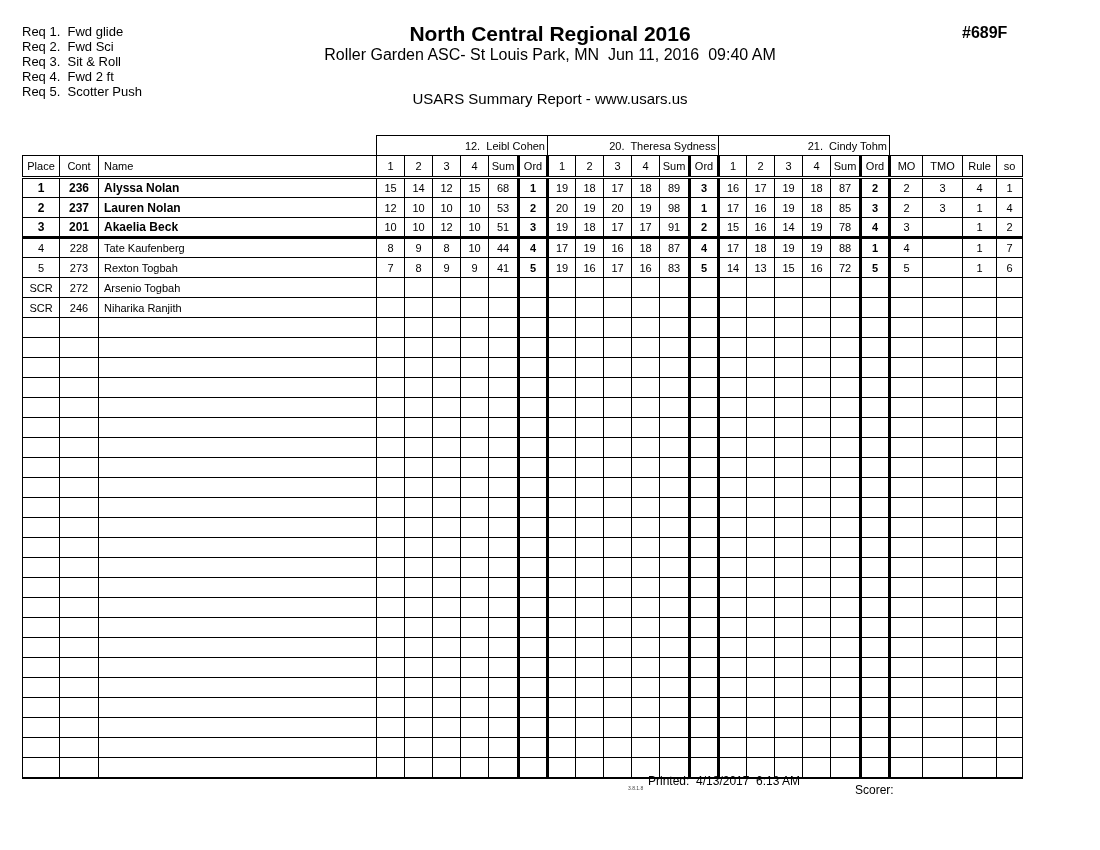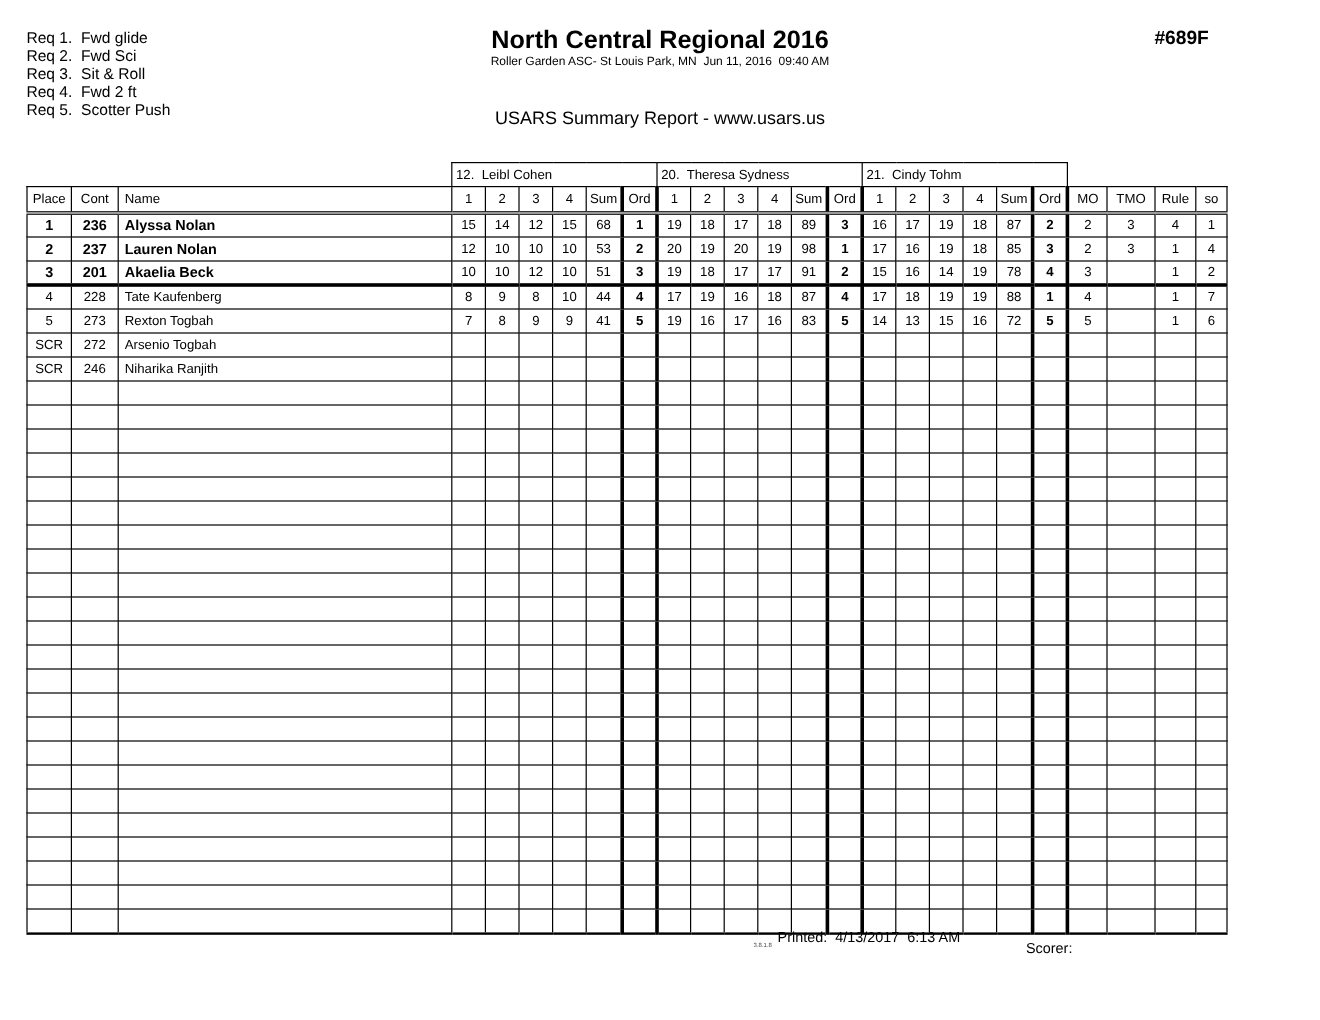--- a/index.html
+++ b/index.html
@@ -25,21 +25,21 @@
     top: 24px;
     font-size: 13px;
     line-height: 15px;
   }
   .hdr-center {
     position: absolute;
     left: 0; right: 0;
     text-align: center;
   }
   .hdr-title    { top: 22px; font-size: 21px; font-weight: bold; }
-  .hdr-venue    { top: 46px; font-size: 10px; }
+  .hdr-venue    { top: 46px; font-size: 16px; }
   .hdr-event    { top: 64px; font-size: 19px; font-weight: bold; }
   .hdr-report   { top: 90px; font-size: 15px; }
   .hdr-code {
     position: absolute;
     left: 962px;
     top: 24px;
     font-size: 16px;
     font-weight: bold;
   }
 
@@ -56,21 +56,21 @@
     height: 20px;
     padding: 0 2px;
     overflow: hidden;
     white-space: nowrap;
     text-align: center;
     box-sizing: border-box;
   }
   tr.band-row td { height: 20px; }
   td.band-gap { border: none; background: transparent; }
   td.band {
-    text-align: left;
+    text-align: right;
     white-space: pre;
     padding-left: 3px;
   }
   tr.head-row th { border-bottom: 3px double #000; height: 22px; }
   th.name-h, td.name {
     text-align: left;
     padding-left: 5px;
   }
   .ordcol {
     border-left: 3px solid #000;

